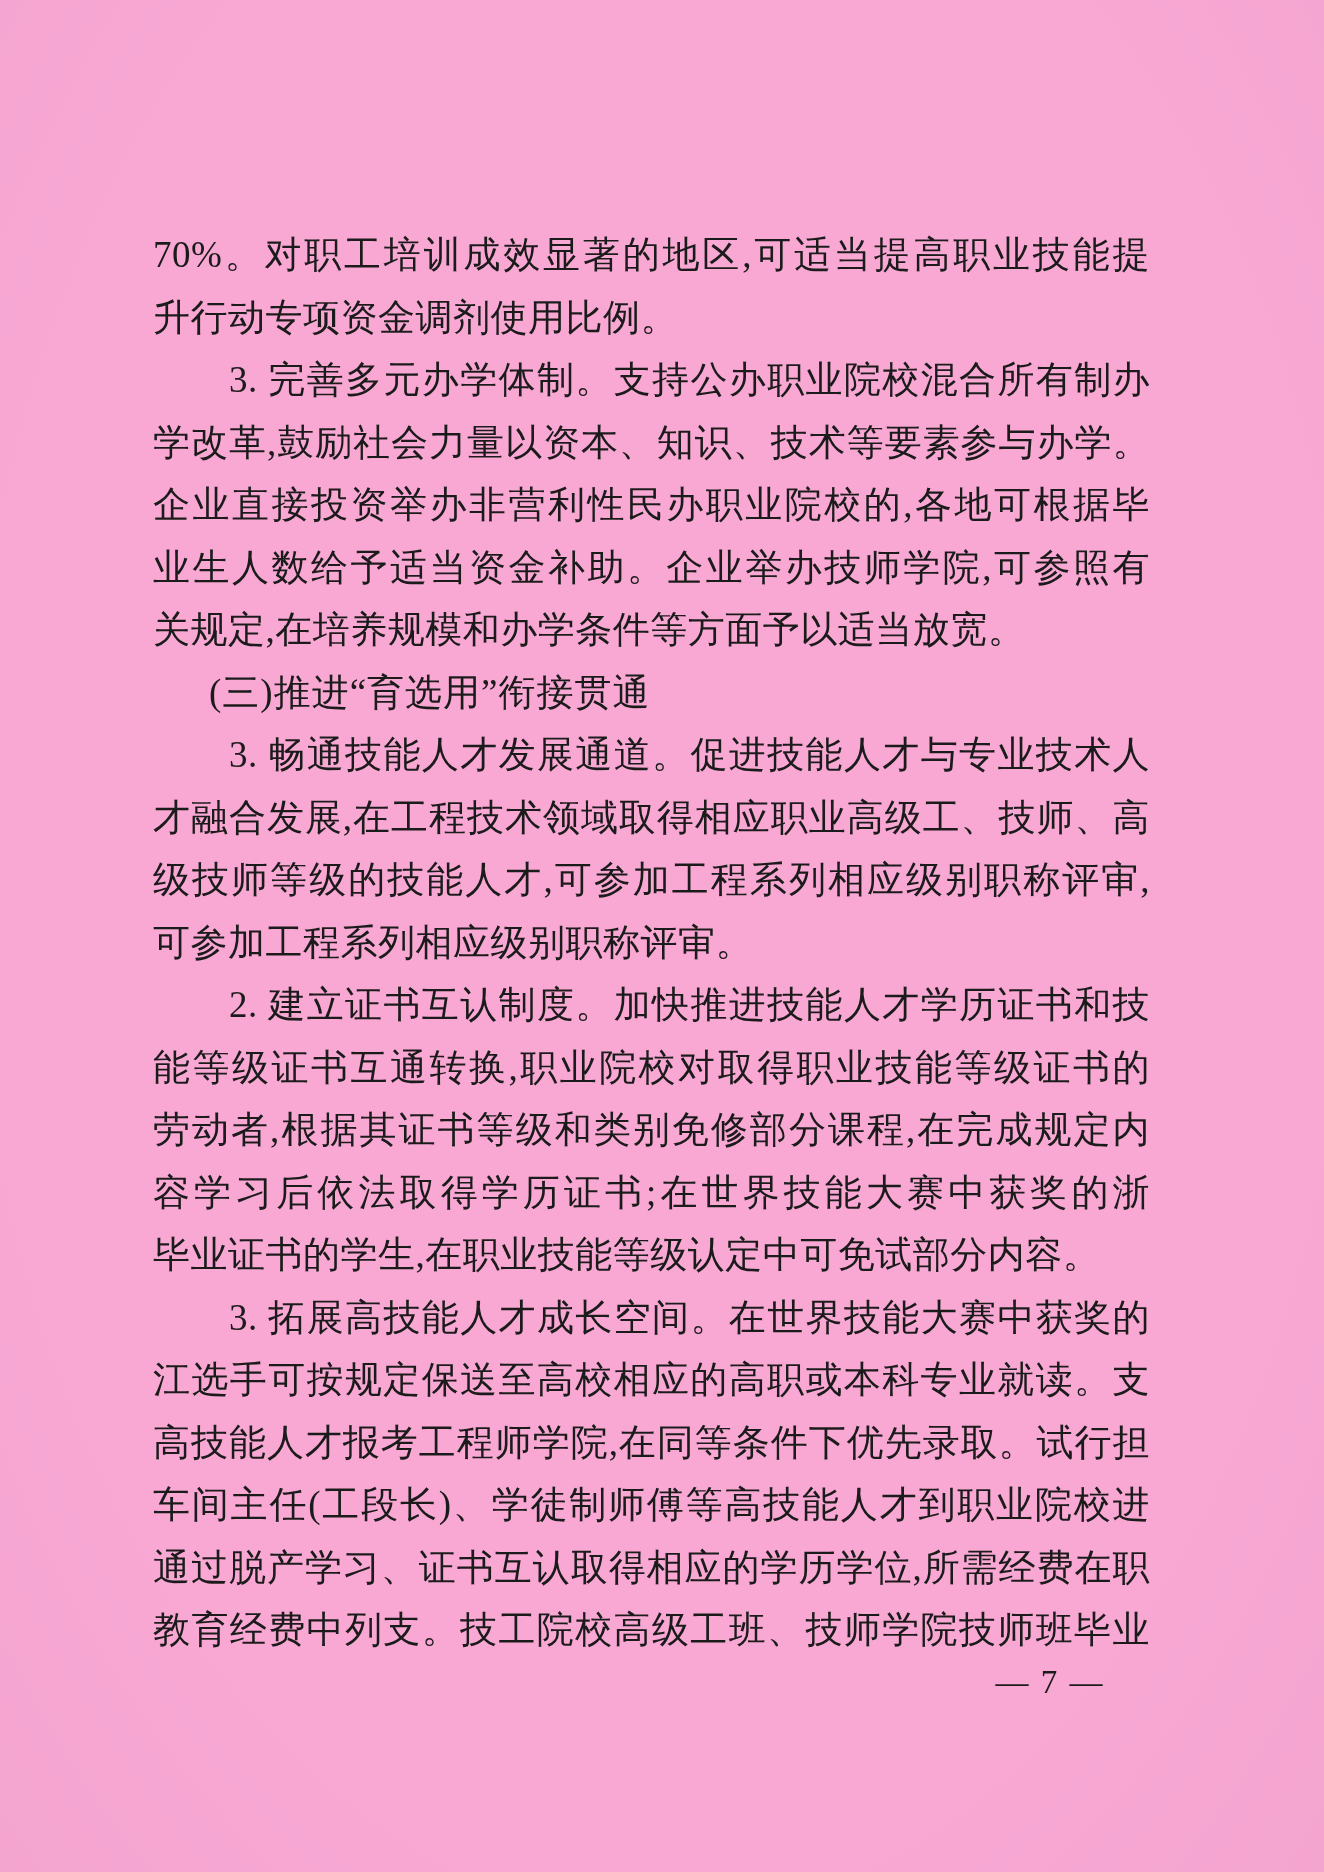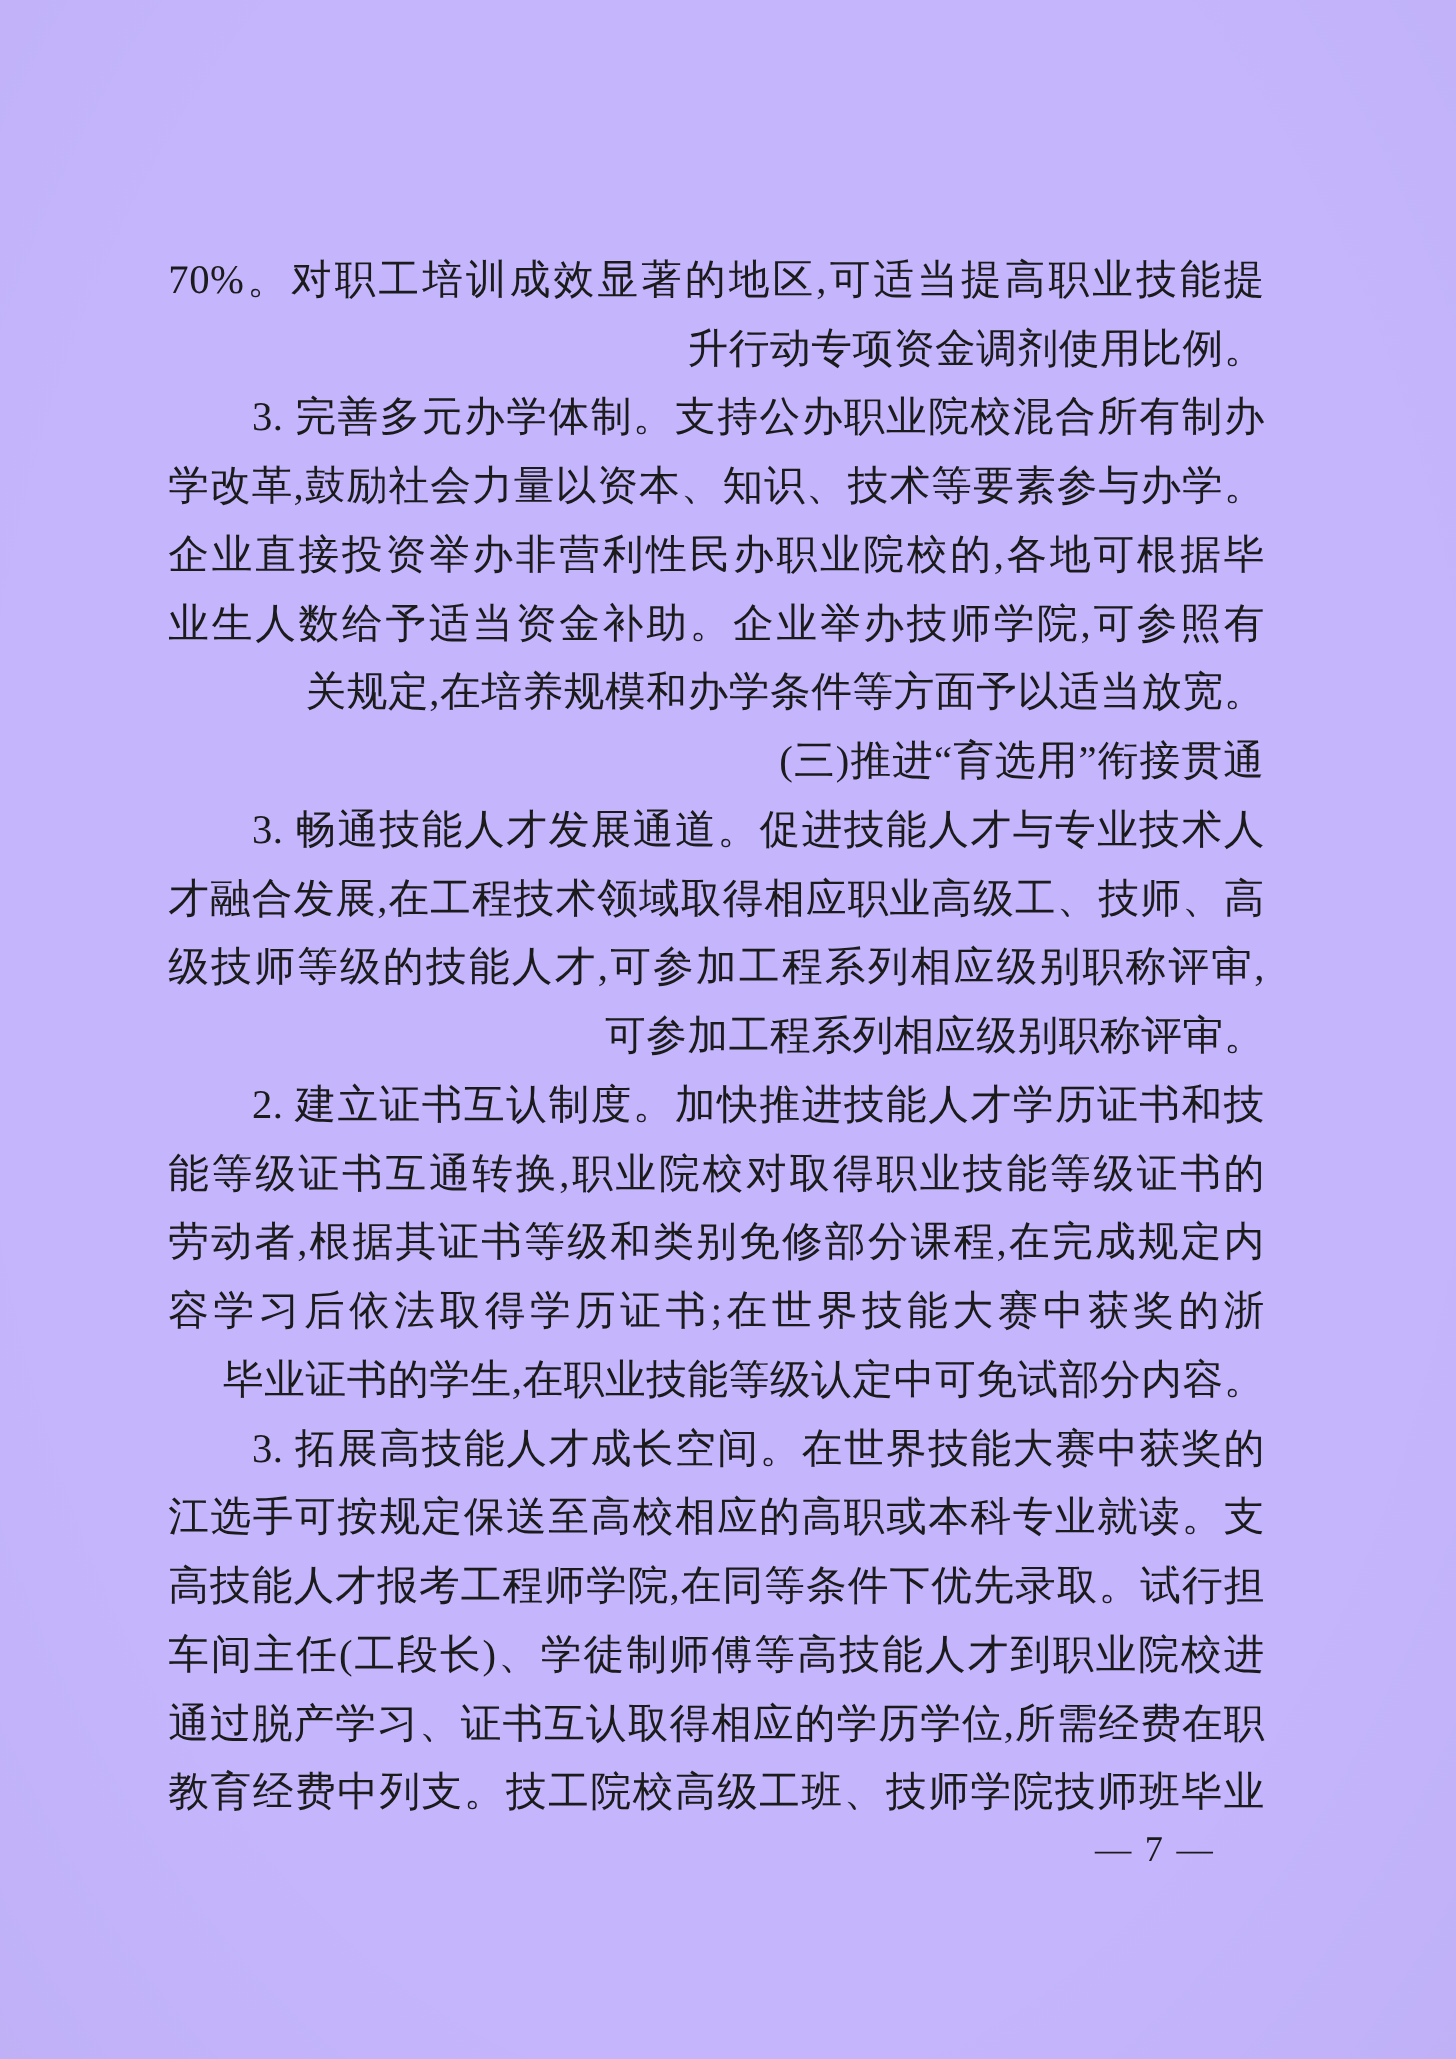--- a/index.html
+++ b/index.html
@@ -5,21 +5,21 @@
   html, body {
     margin: 0;
     padding: 0;
     background: #e9e9e7;
   }
   .page {
     position: relative;
     width: 1324px;
     height: 1872px;
     margin: 0 auto;
-    background: #c4b5fd;
+    background: #f9a8d4;
     color: #1b1b1b;
     font-family: "Liberation Serif", "DejaVu Serif", serif;
     overflow: hidden;
   }
   
   .page::before {
     content: "";
     position: absolute;
     inset: 0;
     background:
@@ -32,21 +32,20 @@
     top: 224px;
     width: 997px;
   }
   .line {
     height: 62.5px;
     line-height: 62.5px;
     font-size: 37px;
     overflow: hidden;
     white-space: normal;
     letter-spacing: 0.5px;
-    text-align: right;
   }
   
   .line.j {
     text-align: justify;
     text-justify: inter-character;
   }
   .line.j::after {
     content: "";
     display: inline-block;
     width: 100%;

